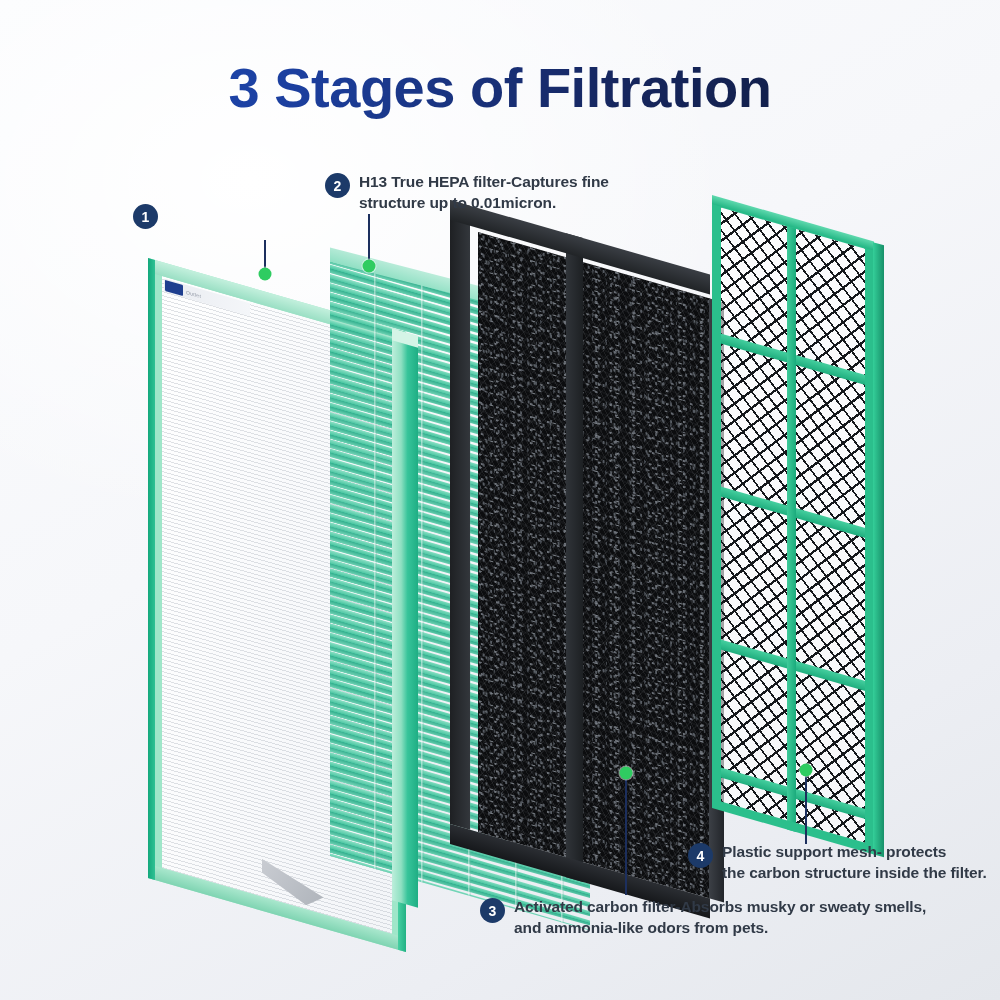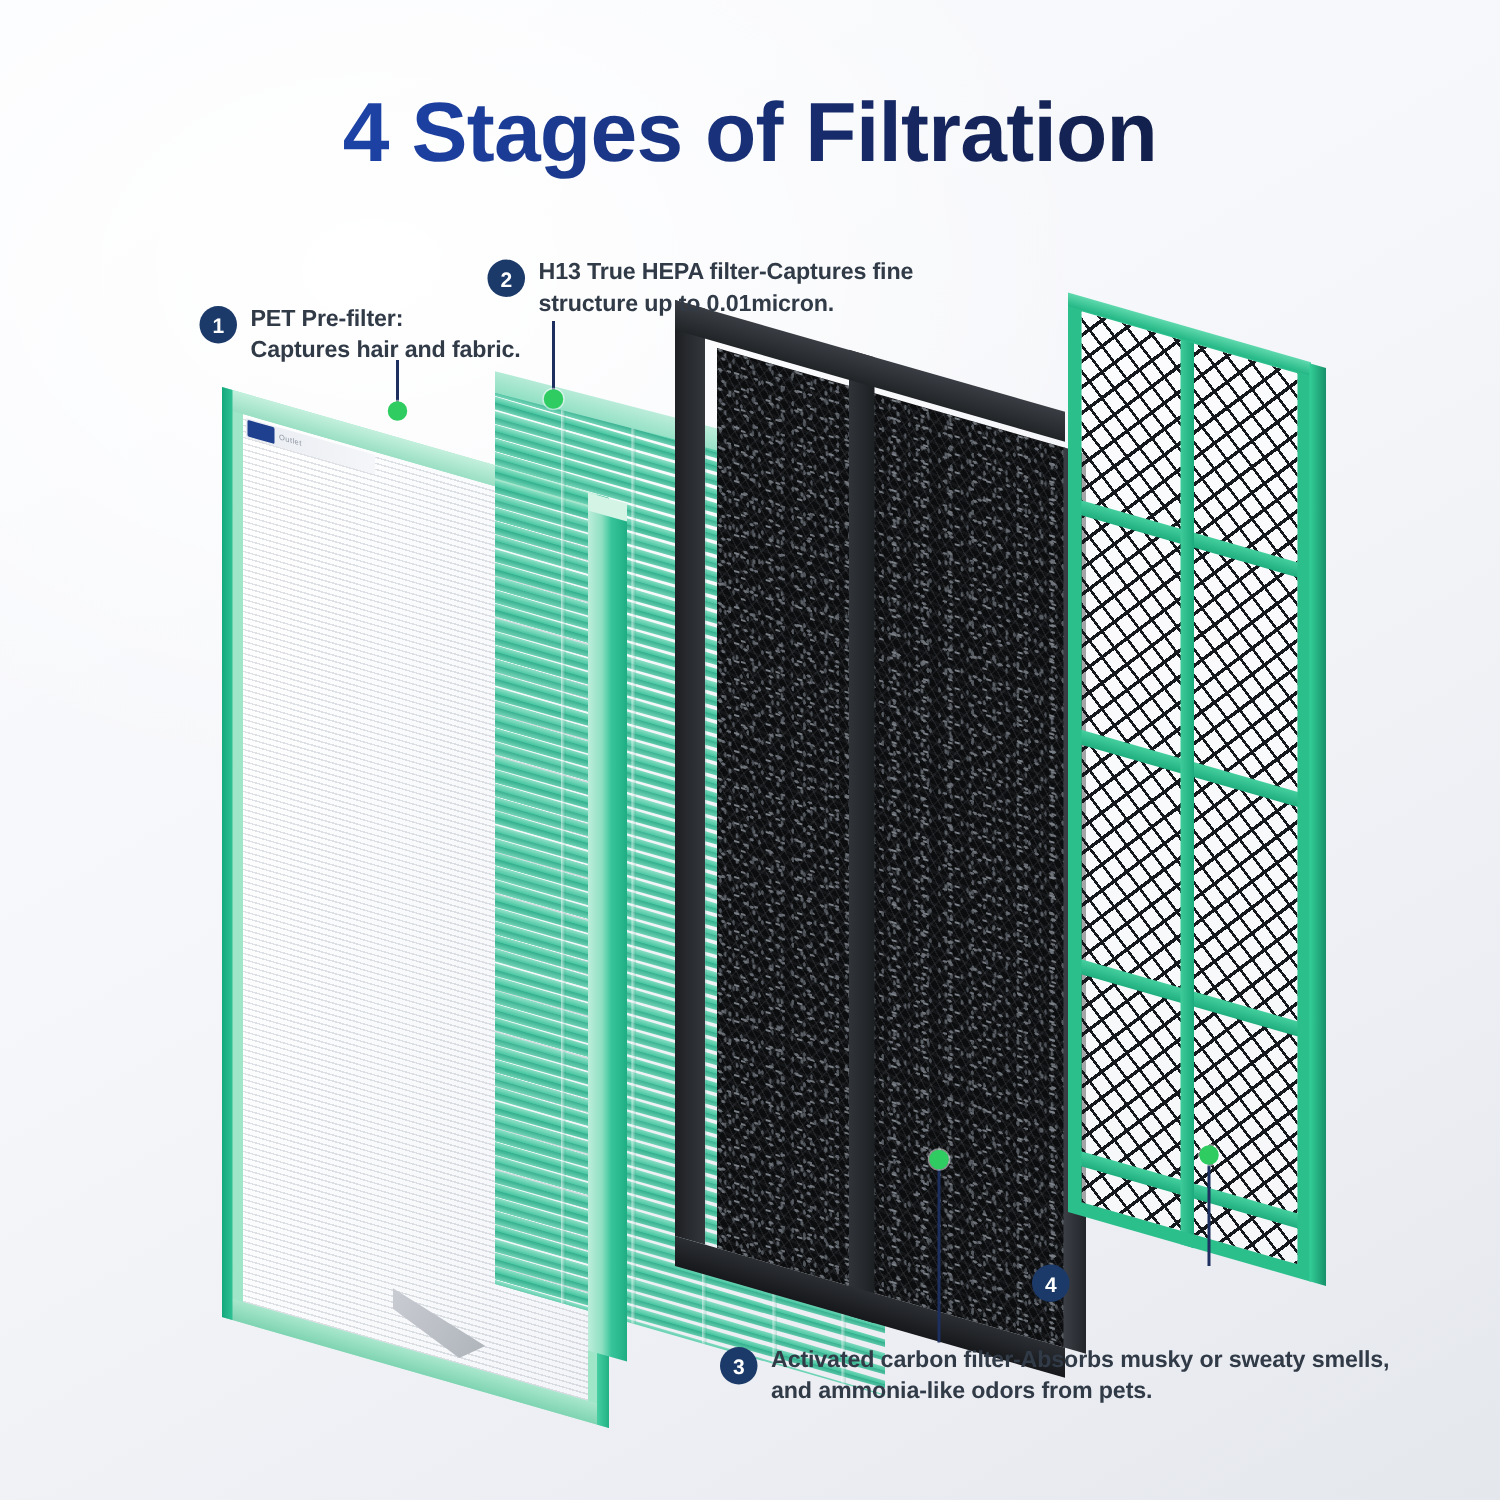--- a/index.html
+++ b/index.html
@@ -210,21 +210,21 @@
     position:absolute; left:46%; top:0; width:9px; height:100%;
     background:linear-gradient(90deg,#3fcb9a,#1ba madre);
     background:linear-gradient(90deg,#3fcb9a,#1bab7c);
   }
 </style>
 </head>
 <body>
 
 <div class="stage">
 
-  <div class="title">4 Stages of Filtration</div>
+  <div class="title">3 Stages of Filtration</div>
 
   <div class="assembly">
 
     <div class="panel" id="prefilter">
       <div class="pf-mesh"></div>
       <div class="pf-tab"></div>
       <div class="pf-frame"></div>
       <div class="pf-top-face"></div>
       <div class="pf-bottom-face"></div>
       <div class="pf-left-edge"></div>
@@ -341,30 +341,30 @@
   <div class="ldot" id="dot1"></div>
   <div class="leader" id="lead2"></div>
   <div class="ldot" id="dot2"></div>
   <div class="leader" id="lead3"></div>
   <div class="ldot" id="dot3"></div>
   <div class="leader" id="lead4"></div>
   <div class="ldot" id="dot4"></div>
 
   <div class="callout" id="callout-1">
     <div class="badge">1</div>
-    <div class="ctext">PET Pre-filter:
-Captures hair and fabric.</div>
   </div>
   <div class="callout" id="callout-2">
     <div class="badge">2</div>
     <div class="ctext">H13 True HEPA filter-Captures fine
 structure up to 0.01micron.</div>
   </div>
   <div class="callout" id="callout-3">
     <div class="badge">3</div>
     <div class="ctext">Activated carbon filter-Absorbs musky or sweaty smells,
 and ammonia-like odors from pets.</div>
   </div>
   <div class="callout" id="callout-4">
     <div class="badge">4</div>
+    <div class="ctext">Plastic support mesh- protects
+the carbon structure inside the filter.</div>
   </div>
 
 </div>
 
 </body></html>

